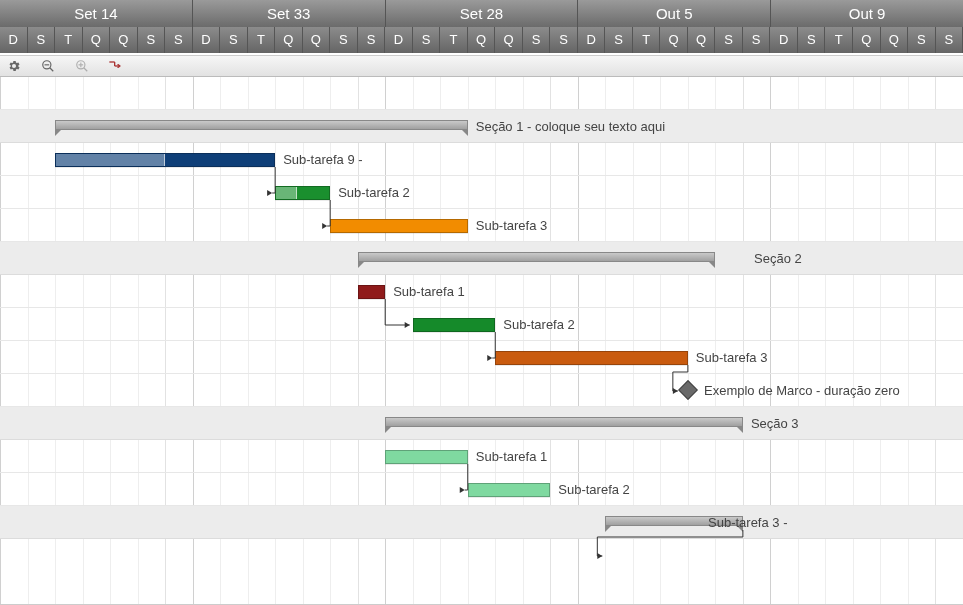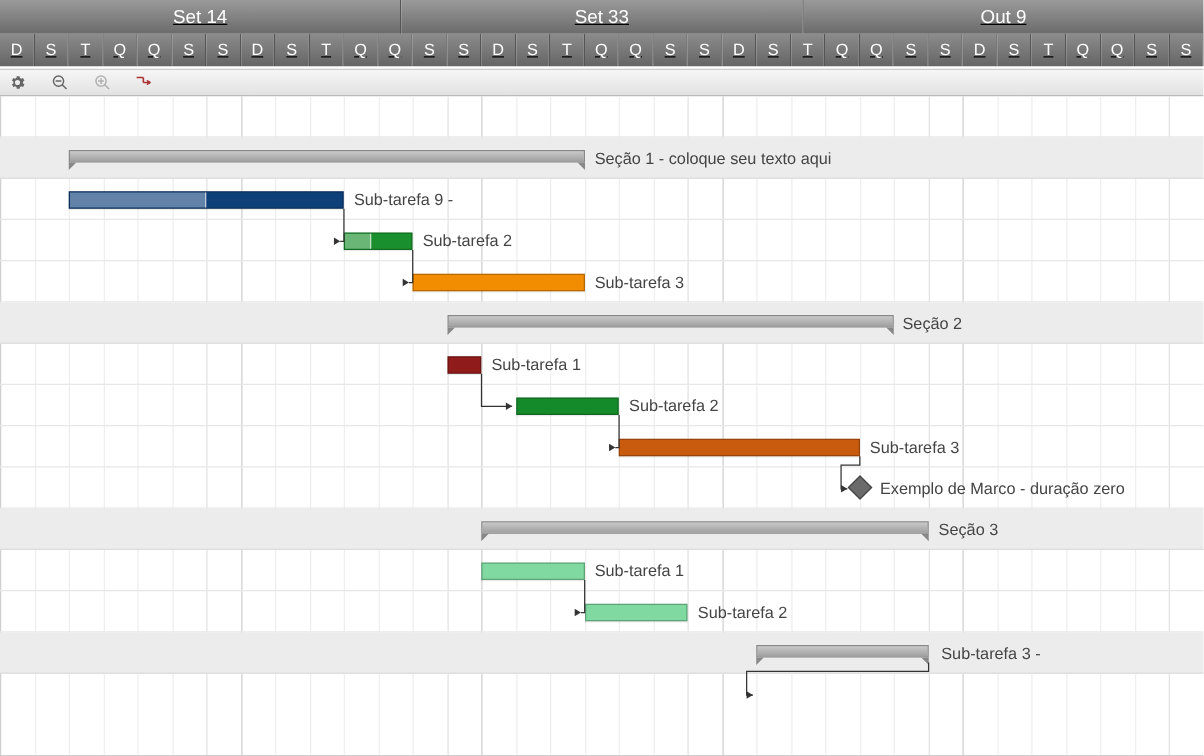--- a/index.html
+++ b/index.html
@@ -1,17 +1,17 @@
 <!DOCTYPE html>
 <html><head>
 <meta charset="utf-8">
 <style>
   * { box-sizing: border-box; }
   html, body { margin: 0; padding: 0; font-family: Arial, Helvetica, sans-serif; font-size: 13px; }
-  .gantt { position: relative; width: 963px; height: 605px; background: #fff; overflow: hidden; border-bottom: 1px solid #ccc; text-decoration: underline; }
+  .gantt { position: relative; width: 963px; height: 605px; background: #fff; overflow: hidden; border-bottom: 1px solid #ccc; }
   .header { position: relative; height: 55px; }
   .week-row { display: flex; height: 27px; }
   .week-cell {
     flex: 1;
     background: linear-gradient(#9a9a9a, #6b6b6b);
     color: #fff; text-align: center; line-height: 27px;
     border-right: 1px solid #555; font-size: 15px;
     position: relative;
   }
   .week-cell:last-child { border-right: none; }
@@ -73,20 +73,22 @@
   .dep svg { overflow: visible; }
 </style>
 </head>
 <body>
 
 <div class="gantt">
   <div class="header">
     <div class="week-row" id="week-row">
         <div class="week-cell">Set 14</div>
         <div class="week-cell">Set 33</div>
+        <div class="week-cell">Set 28</div>
+        <div class="week-cell">Out 5</div>
         <div class="week-cell">Out 9</div>
       </div>
     <div class="day-row" id="day-row">
         <div class="day-cell">D</div>
         <div class="day-cell">S</div>
         <div class="day-cell">T</div>
         <div class="day-cell">Q</div>
         <div class="day-cell">Q</div>
         <div class="day-cell">S</div>
         <div class="day-cell">S</div>
@@ -204,21 +206,21 @@
           <div class="progress" style="width: 40%;"></div>
         </div>
         <div class="label" style="left: 330.171px;">Sub-tarefa 2</div>
       </div>
       <div class="row">
         <div class="bar" style="left: 330.171px; width: 137.571px; background: rgb(242, 140, 0);"></div>
         <div class="label" style="left: 467.743px;">Sub-tarefa 3</div>
       </div>
       <div class="row section">
         <div class="summary" style="left: 357.686px; width: 357.686px;"></div>
-        <div class="label" style="left: 714px;">Seção 2</div>
+        <div class="label" style="left: 746px;">Seção 2</div>
       </div>
       <div class="row">
         <div class="bar" style="left: 357.686px; width: 27.5143px; background: rgb(143, 27, 27);"></div>
         <div class="label" style="left: 385.2px;">Sub-tarefa 1</div>
       </div>
       <div class="row">
         <div class="bar" style="left: 412.714px; width: 82.5429px; background: rgb(21, 138, 42);"></div>
         <div class="label" style="left: 495.257px;">Sub-tarefa 2</div>
       </div>
       <div class="row">
@@ -236,21 +238,21 @@
       <div class="row">
         <div class="bar" style="left: 385.2px; width: 82.5429px; background: rgb(127, 217, 160);"></div>
         <div class="label" style="left: 467.743px;">Sub-tarefa 1</div>
       </div>
       <div class="row">
         <div class="bar" style="left: 467.743px; width: 82.5429px; background: rgb(127, 217, 160);"></div>
         <div class="label" style="left: 550.286px;">Sub-tarefa 2</div>
       </div>
       <div class="row section">
         <div class="summary" style="left: 605.314px; width: 137.571px;"></div>
-        <div class="label" style="left: 745px;">Sub-tarefa 3 -</div>
+        <div class="label" style="left: 700px;">Sub-tarefa 3 -</div>
       </div>
       <div class="dep" style="left: 0px; top: 0px;"><svg width="963" height="528">
           <path d="M 275.14285714285717 90 L 275.14285714285717 116 L 272.14285714285717 116" fill="none" stroke="#333" stroke-width="1"></path>
           <path d="M 272.14285714285717 116 l -5 -3 l 0 6 z" fill="#333"></path>
         </svg></div>
       <div class="dep" style="left: 0px; top: 0px;"><svg width="963" height="528">
           <path d="M 330.1714285714286 123 L 330.1714285714286 149 L 327.1714285714286 149" fill="none" stroke="#333" stroke-width="1"></path>
           <path d="M 327.1714285714286 149 l -5 -3 l 0 6 z" fill="#333"></path>
         </svg></div>
       <div class="dep" style="left: 0px; top: 0px;"><svg width="963" height="528">

